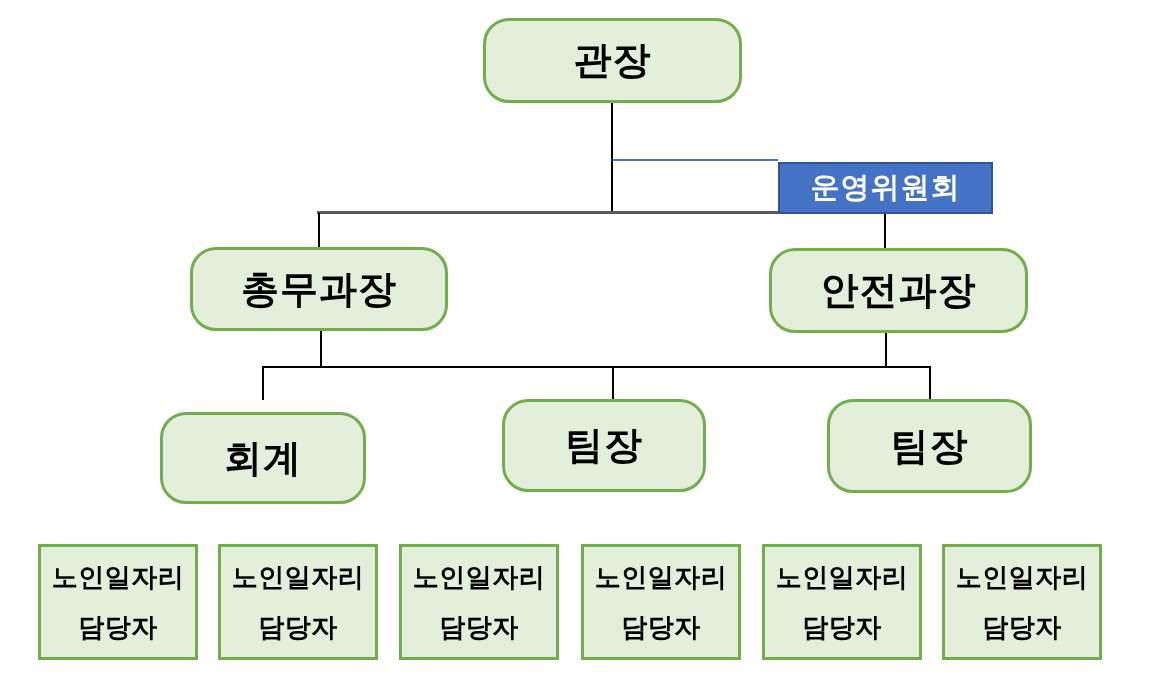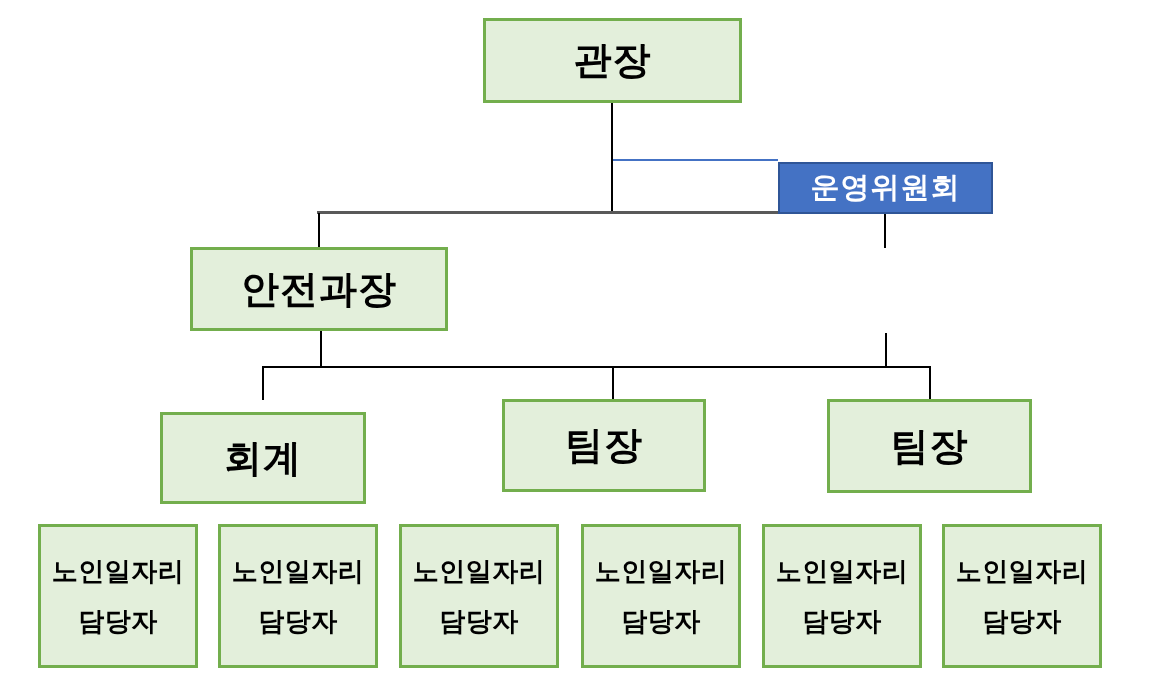--- a/index.html
+++ b/index.html
@@ -21,21 +21,21 @@
     display: flex;
     align-items: center;
     justify-content: center;
     text-align: center;
     font-weight: bold;
     color: var(--text-color, #000000);
     background: var(--box-fill, #e3efdb);
     border: 3px solid var(--box-border, #73ae4d);
     z-index: 2;
   }
-  .node.big { font-size: 38px; letter-spacing: 1px; }
+  .node.big { font-size: 38px; letter-spacing: 1px; border-radius: 26px; }
   .node.committee {
     background: var(--committee-fill, #4472c4);
     border: 2px solid var(--committee-border, #2f5597);
     color: var(--committee-text, #ffffff);
     font-size: 29px;
     letter-spacing: 1px;
     margin-top: 27px;
   }
   .node.staff {
     font-size: 26px;
@@ -58,21 +58,21 @@
   #node-safety          { left: 769px; top: 248px; width: 259px; height: 85px; }
   #node-accounting      { left: 160px; top: 412px; width: 206px; height: 92px; }
   #node-team-leader-1   { left: 502px; top: 399px; width: 204px; height: 93px; }
   #node-team-leader-2   { left: 827px; top: 399px; width: 205px; height: 94px; }
   #node-staff-1 { left: 38px;  }
   #node-staff-2 { left: 218px; }
   #node-staff-3 { left: 399px; }
   #node-staff-4 { left: 581px; }
   #node-staff-5 { left: 762px; }
   #node-staff-6 { left: 942px; }
-  .node.staff { top: 524px; width: 160px; height: 144px; gap: 17px; }
+  .node.staff { top: 544px; width: 160px; height: 116px; gap: 17px; }
 
   
   #conn-director-down   { left: 611px; top: 103px; width: 2px;   height: 110px; }
   #conn-committee-link  { left: 613px; top: 159px; width: 165px; height: 2px; }
   #conn-level2-rail     { left: 317px; top: 211px; width: 570px; height: 3px; }
   #conn-general-top     { left: 318px; top: 213px; width: 2px;   height: 34px; }
   #conn-safety-top      { left: 884px; top: 213px; width: 2px;   height: 35px; }
   #conn-general-down    { left: 320px; top: 331px; width: 2px;   height: 37px; }
   #conn-safety-down     { left: 885px; top: 333px; width: 2px;   height: 35px; }
   #conn-level3-rail     { left: 262px; top: 366px; width: 669px; height: 2px; }
@@ -98,20 +98,23 @@
   <div class="conn" id="conn-team2-top"></div>
 
   <div class="node big" id="node-director">
     <span>관장</span>
   </div>
   <div class="node committee" id="node-committee">
     <span>운영위원회</span>
   </div>
 
   <div class="node big" id="node-general-affairs">
+    <span>총무과장</span>
+  </div>
+  <div class="node big" id="node-safety">
     <span>안전과장</span>
   </div>
 
   <div class="node big" id="node-accounting">
     <span>회계</span>
   </div>
   <div class="node big" id="node-team-leader-1">
     <span>팀장</span>
   </div>
   <div class="node big" id="node-team-leader-2">

